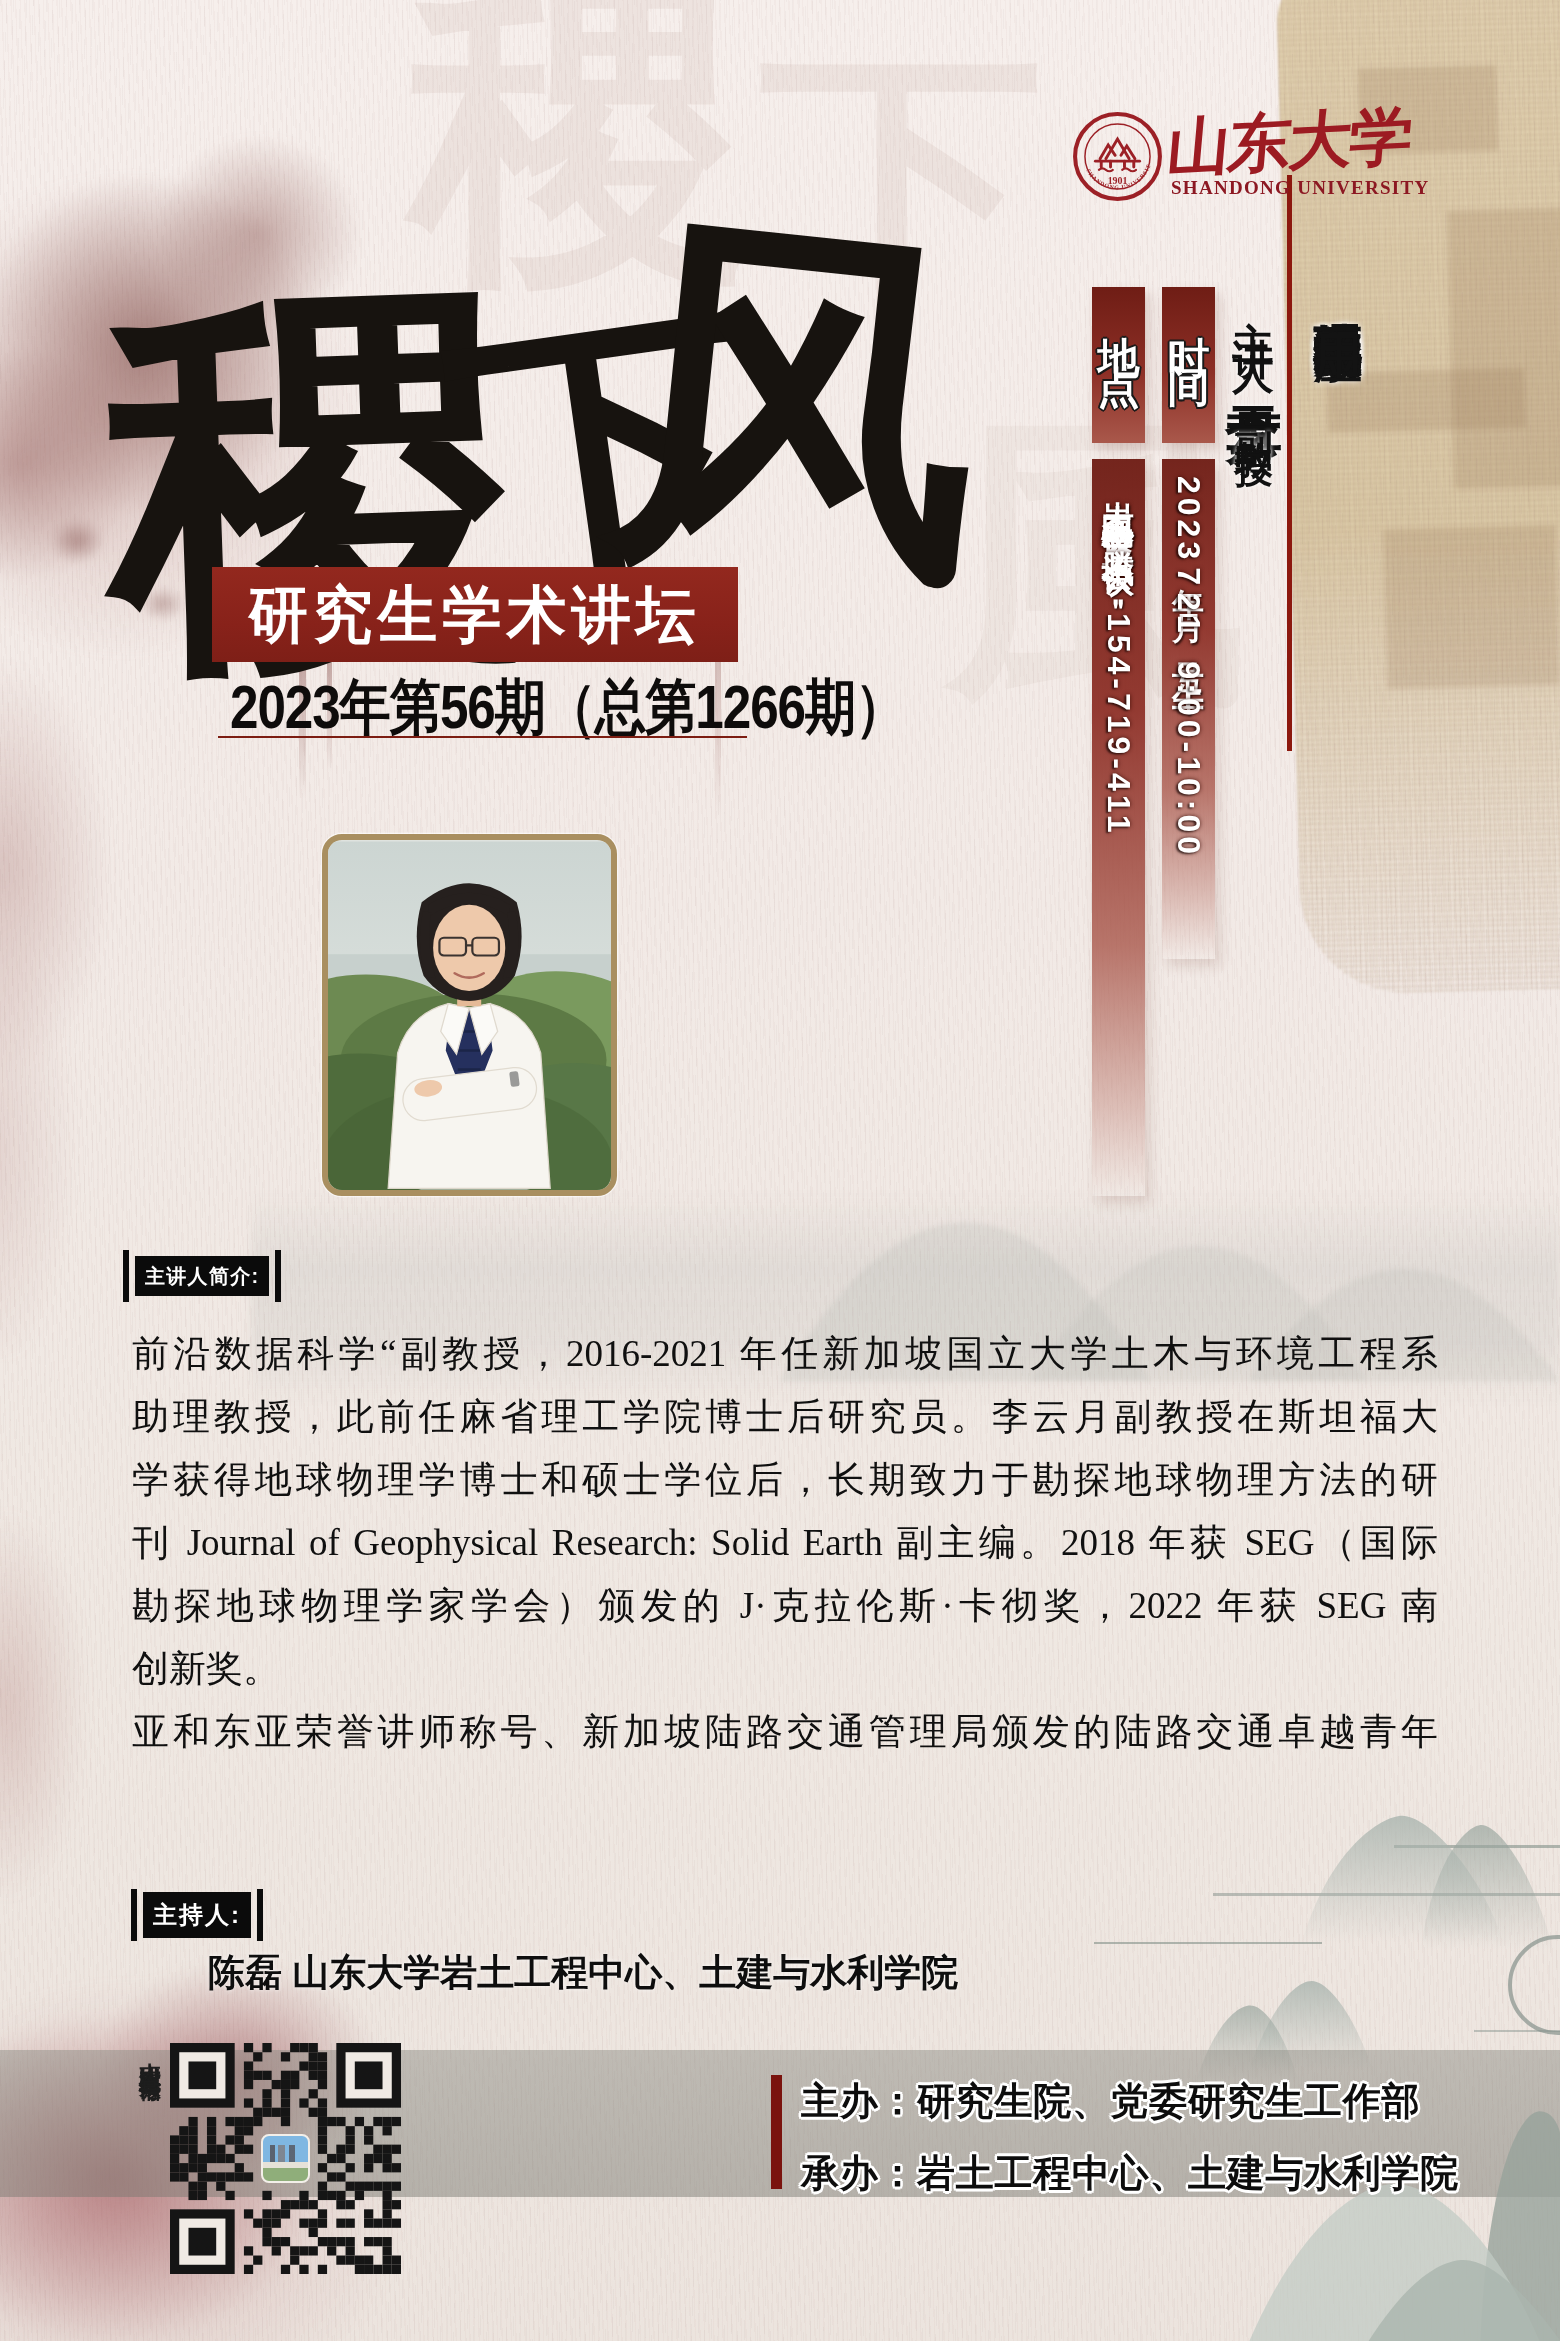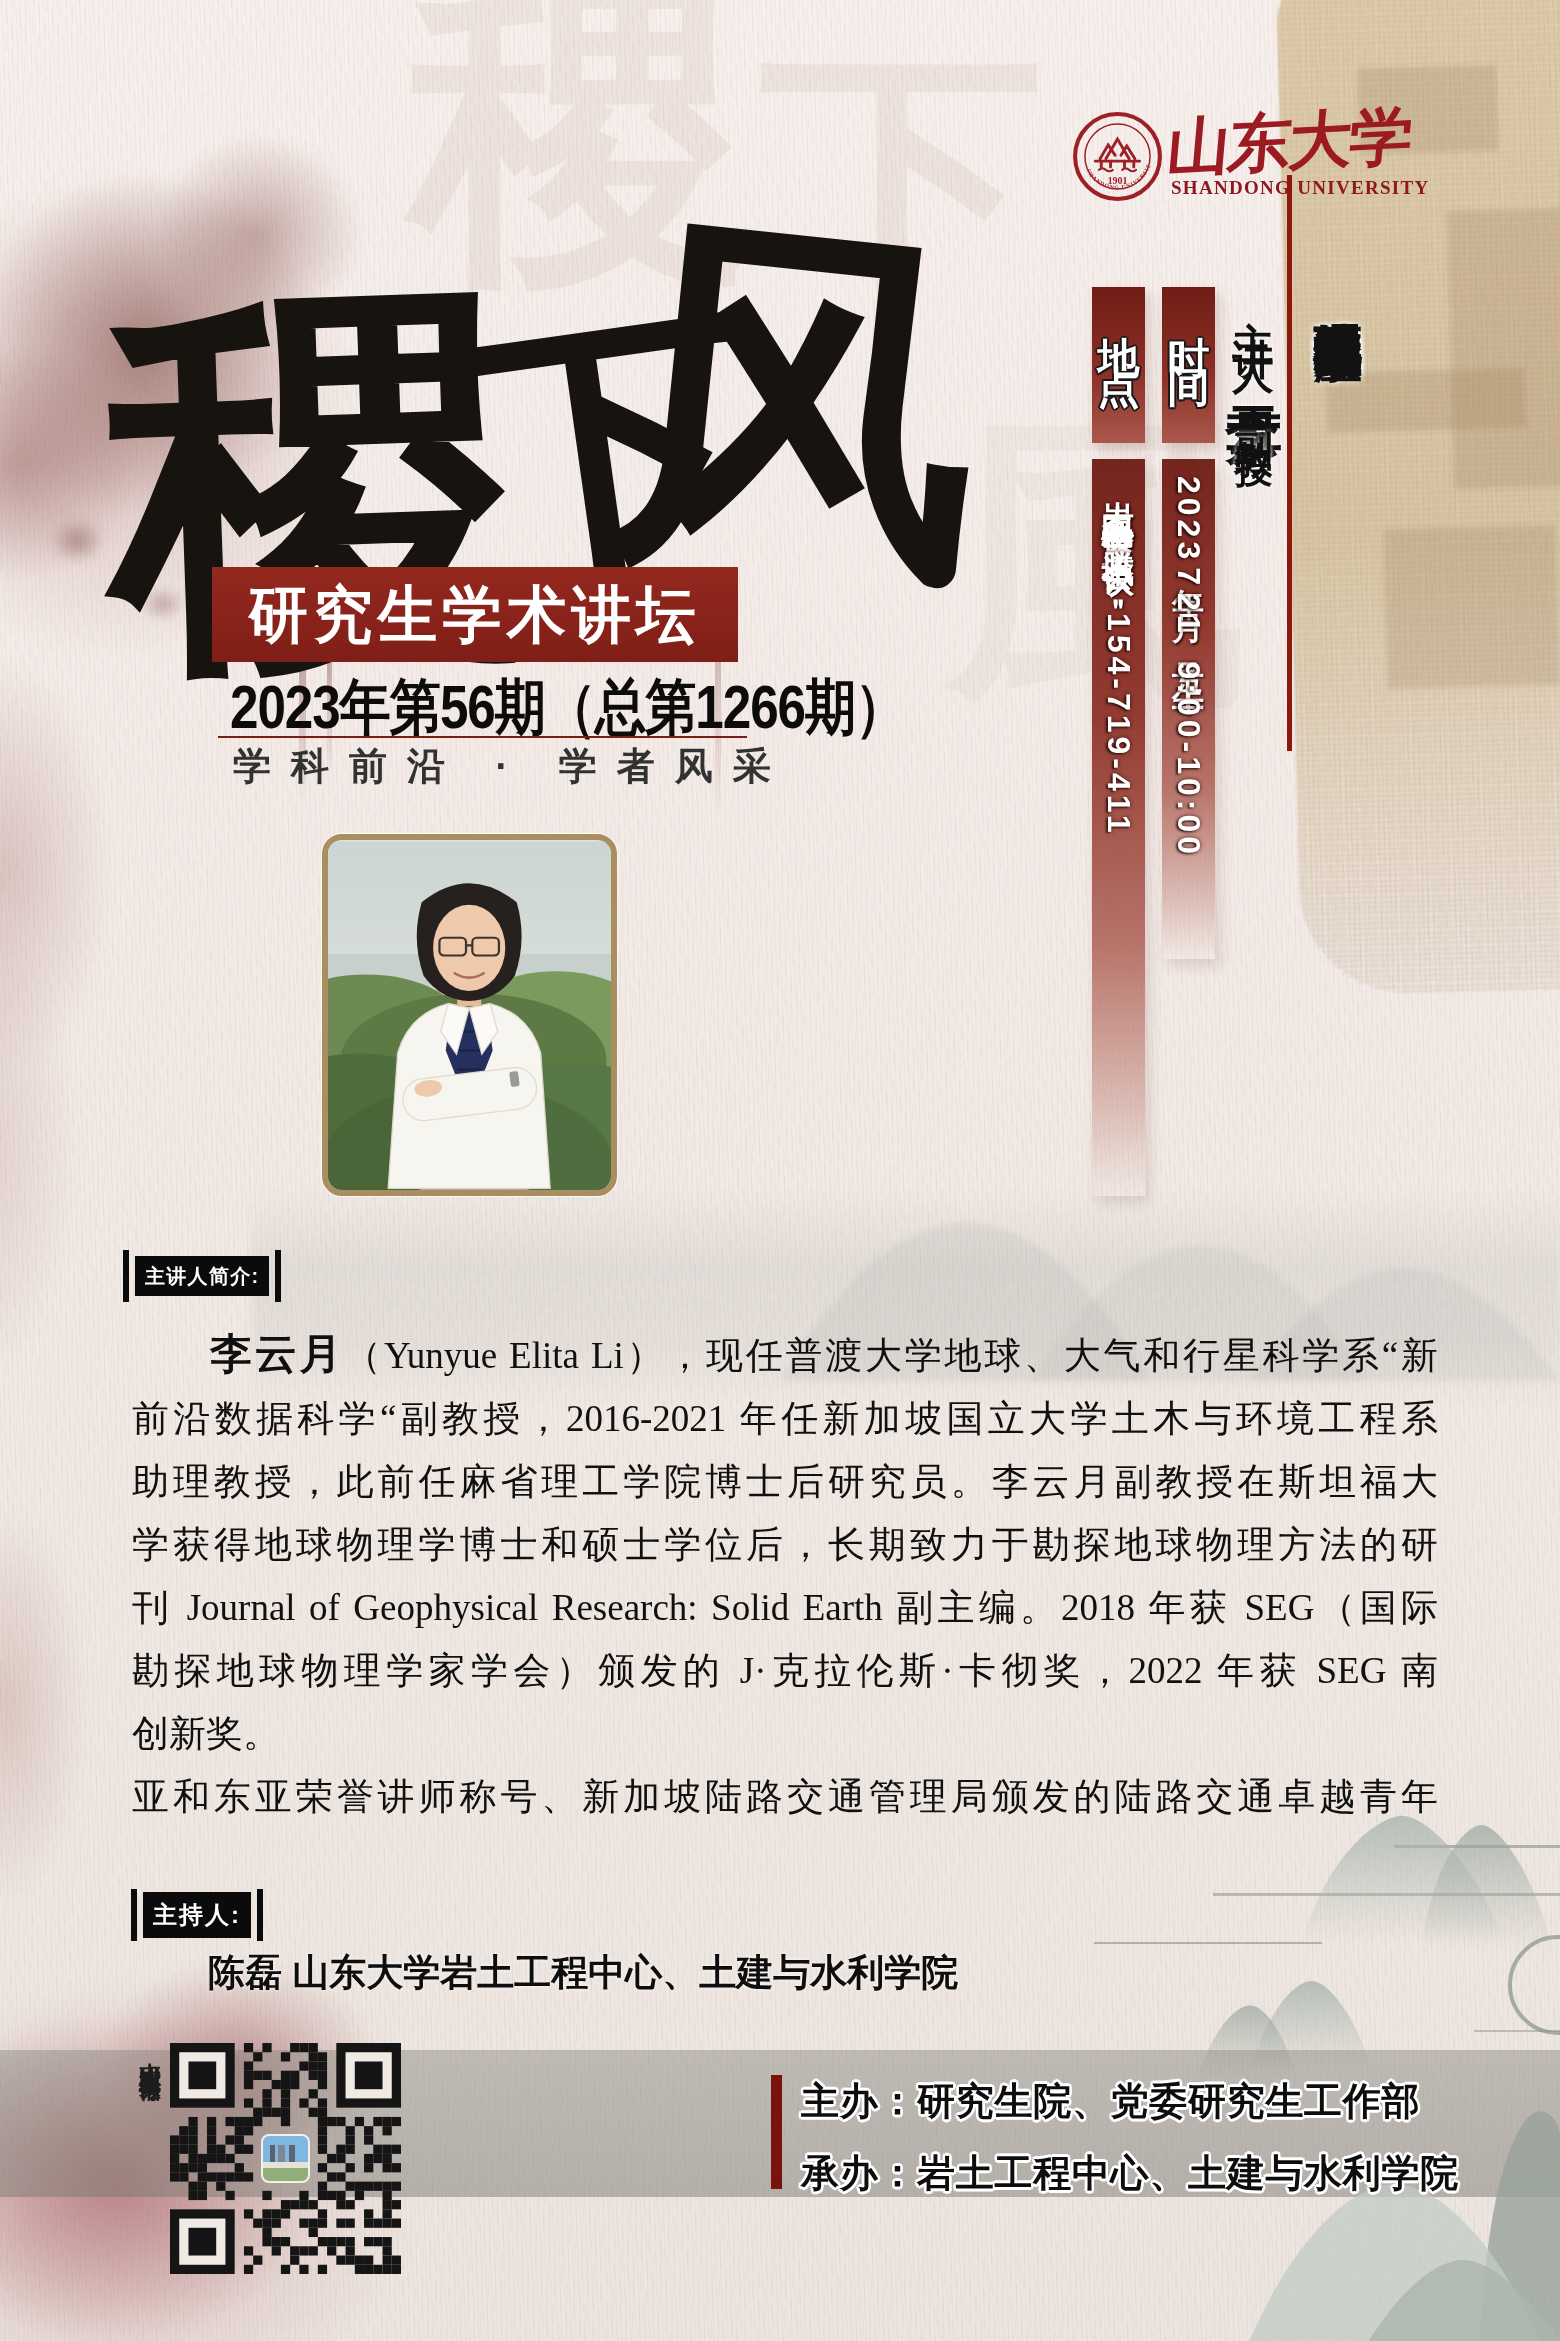--- a/index.html
+++ b/index.html
@@ -282,21 +282,20 @@
   <div class="callig callig-2">下</div>
   <div class="callig callig-3">风</div>
 
   <div class="layer banner">
     <span>研究生学术讲坛</span>
   </div>
   <div class="layer edition">
     <span>2023年第56期（总第1266期）</span>
   </div>
   <div class="layer edition-rule"></div>
-  <div class="layer tagline">学科前沿 · 学者风采</div>
 
   <figure class="layer photo" style="margin:0;">
     <svg viewBox="0 0 447 548">
       <defs>
         <linearGradient id="skyg" x1="0" y1="0" x2="0" y2="1">
           <stop offset="0" stop-color="#ccd5d2"></stop>
             <stop offset="1" stop-color="#e8ebe7"></stop>
         </linearGradient>
       </defs>
       <rect width="447" height="548" fill="url(#skyg)"></rect>
@@ -353,21 +352,20 @@
   <div class="vcol v-title">
     <span class="vtext">地球物理学在社会可持续发展中的工程学应用</span>
   </div>
 
   <div class="sec-head head-bio">
     <span class="hbar"></span>
     <span class="hbox">主讲人简介:</span>
     <span class="hbar"></span>
   </div>
   <div class="layer bio">
-    <div class="bio-line first"><span class="bio-name">李云月</span><span>（Yunyue Elita Li），现任普渡大学地球、大气和行星科学系“新</span></div>
     <div class="bio-line">前沿数据科学“副教授，2016-2021 年任新加坡国立大学土木与环境工程系</div>
     <div class="bio-line">助理教授，此前任麻省理工学院博士后研究员。李云月副教授在斯坦福大</div>
     <div class="bio-line">学获得地球物理学博士和硕士学位后，长期致力于勘探地球物理方法的研</div>
     <div class="bio-line">刊 Journal of Geophysical Research: Solid Earth 副主编。2018 年获 SEG（国际</div>
     <div class="bio-line">勘探地球物理学家学会）颁发的 J·克拉伦斯·卡彻奖，2022 年获 SEG 南</div>
     <div class="bio-line last">创新奖。</div>
     <div class="bio-line">亚和东亚荣誉讲师称号、新加坡陆路交通管理局颁发的陆路交通卓越青年</div>
   </div>
 
   <div class="sec-head head-host">

